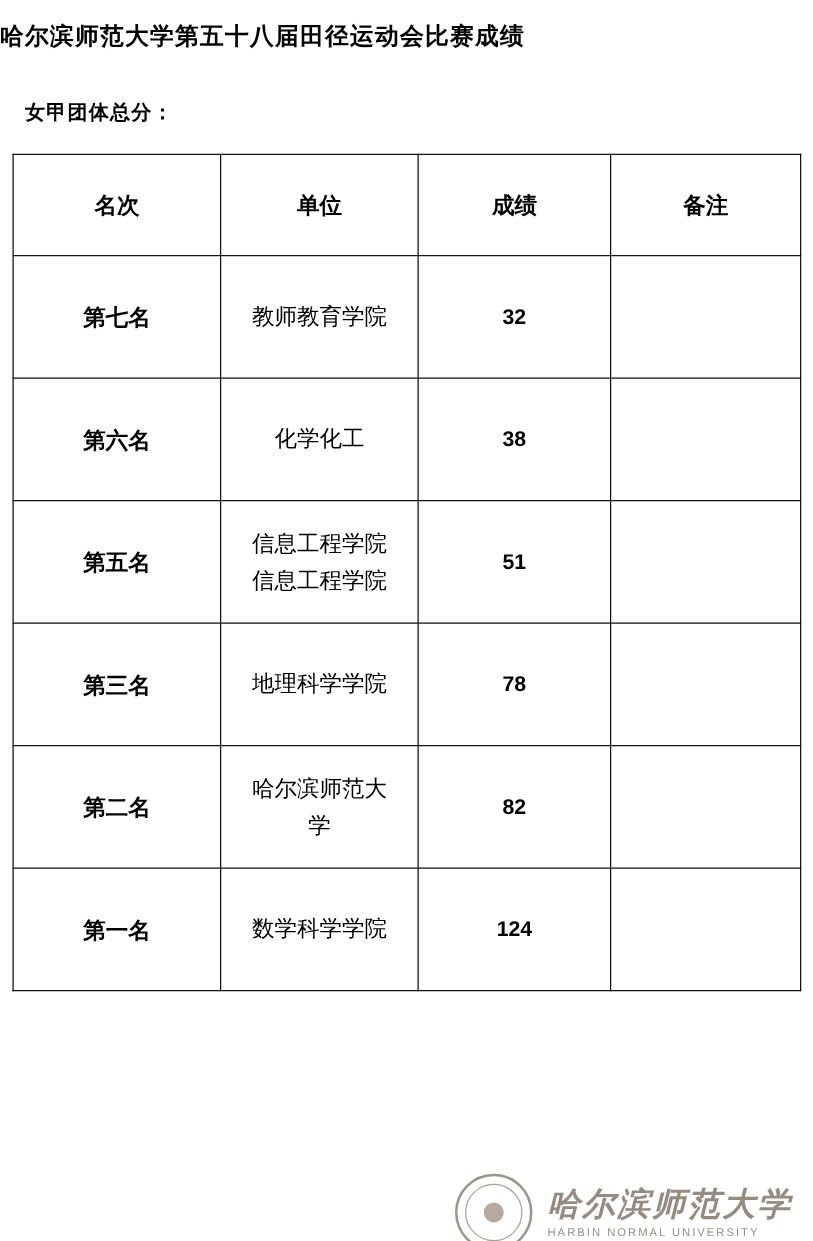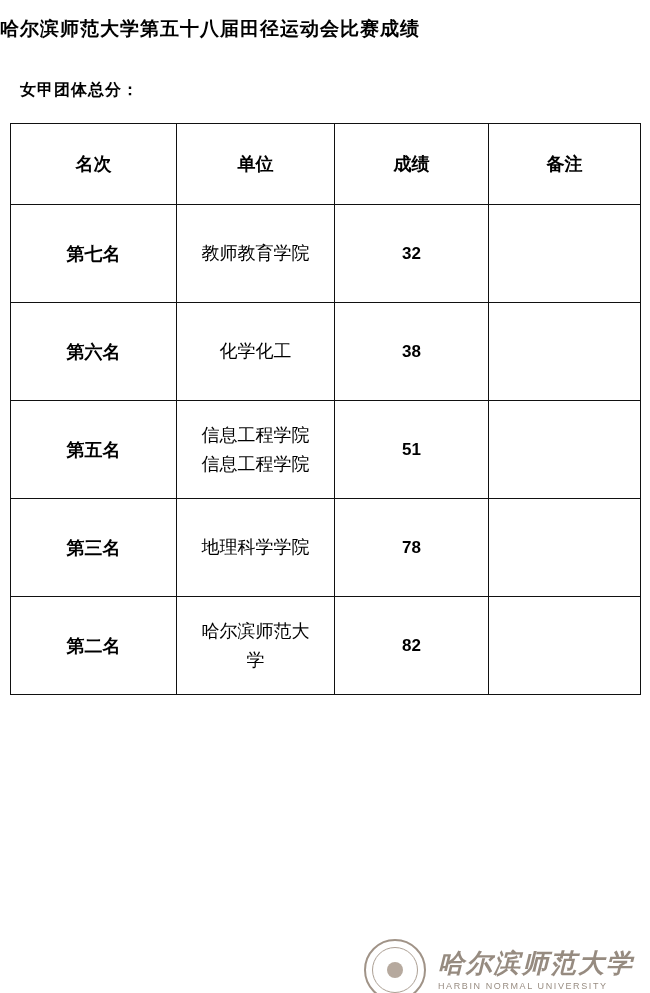--- a/index.html
+++ b/index.html
@@ -211,20 +211,26 @@
         <td class="cell-unit"><span>地理科学学院</span></td>
         <td class="cell-score">78</td>
         <td class="cell-note"></td>
       </tr>
       <tr>
         <td class="cell-rank">第二名</td>
         <td class="cell-unit"><span>哈尔滨师范大学</span></td>
         <td class="cell-score">82</td>
         <td class="cell-note"></td>
       </tr>
+      <tr>
+        <td class="cell-rank">第一名</td>
+        <td class="cell-unit"><span>数学科学学院</span></td>
+        <td class="cell-score">124</td>
+        <td class="cell-note"></td>
+      </tr>
     </tbody>
   </table>
 
   <div class="watermark">
     <div class="seal"></div>
     <div class="wm-text">
       <div class="wm-cn">哈尔滨师范大学</div>
       <div class="wm-en">HARBIN  NORMAL  UNIVERSITY</div>
     </div>
   </div>

